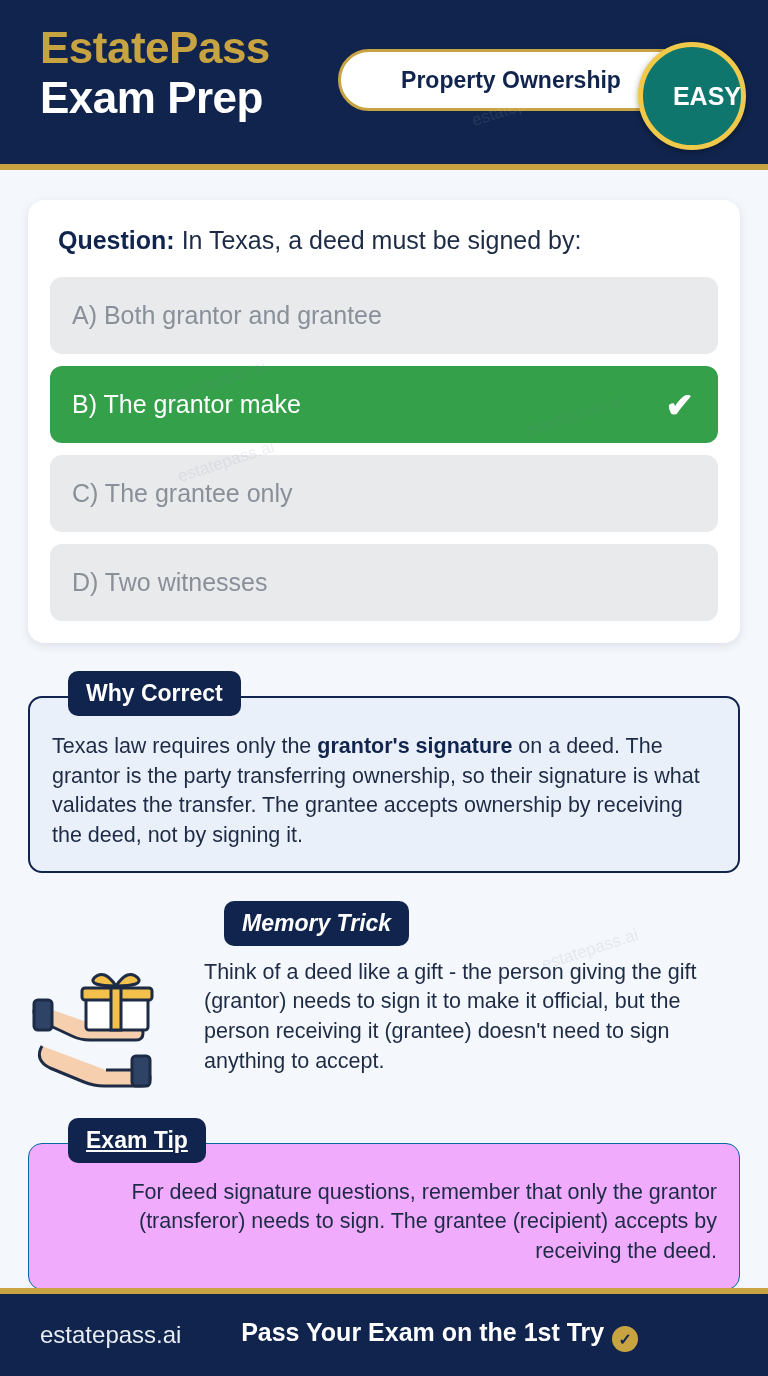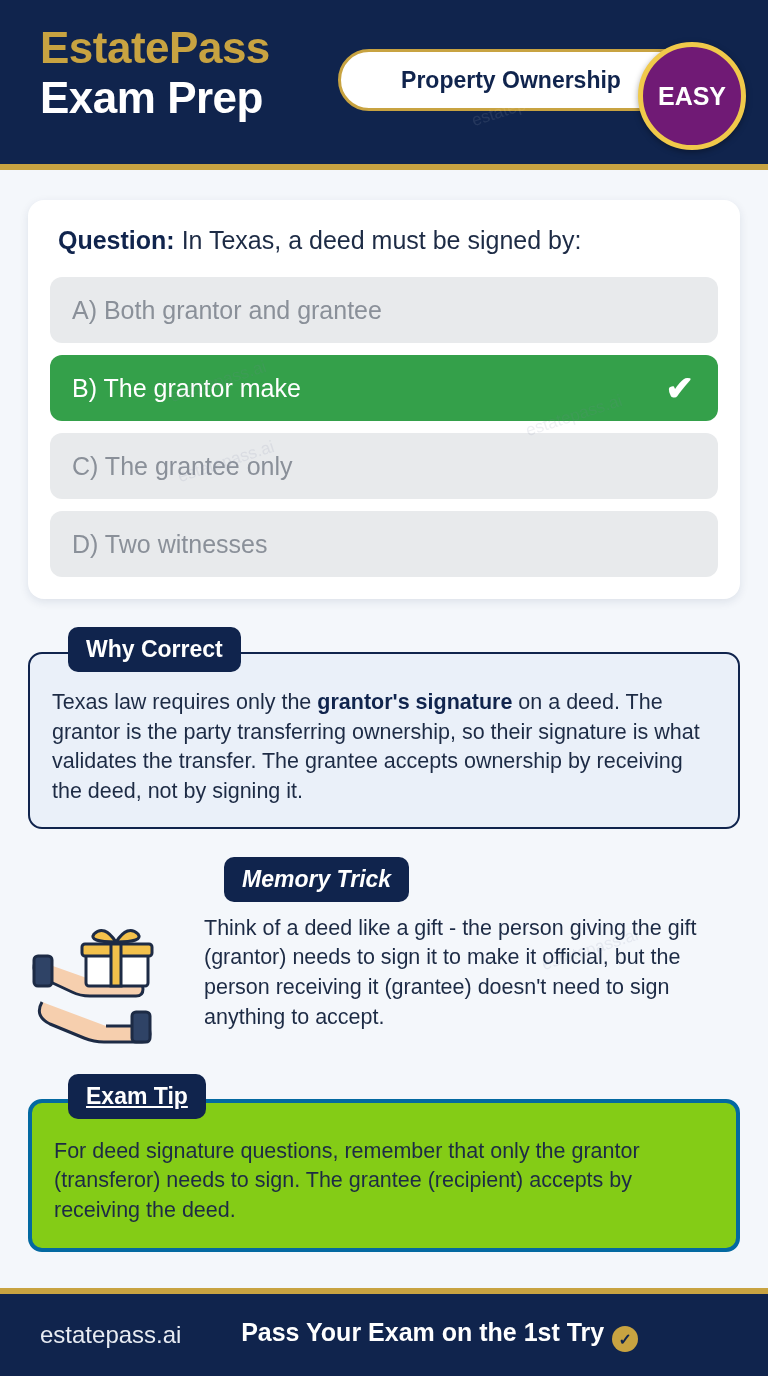--- a/index.html
+++ b/index.html
@@ -44,42 +44,42 @@
   }
   .topic-pill span {
     color: #10244d; font-size: 23px; font-weight: bold;
     padding-right: 54px;
   }
   .badge {
     position: absolute;
     right: 22px; top: 42px;
     width: 108px; height: 108px;
     border-radius: 50%;
-    background: #701a75;
+    background: #0f766e;
     border: 5px solid #f0c94a;
-    display: flex; align-items: center; justify-content: center;
+    display: flex; align-items: center; justify-content: flex-end;
     box-shadow: 0 2px 6px rgba(0,0,0,0.35);
   }
   .badge span { color: #ffffff; font-size: 25px; font-weight: bold; }
 
   
   .qcard {
     margin: 30px 28px 0 28px;
     background: #ffffff;
     border-radius: 16px;
     padding: 26px 22px 22px 22px;
     box-shadow: 0 3px 10px rgba(16,36,77,0.10);
   }
   .qline {
     font-size: 25px; color: #1d2b45; margin: 0 0 22px 8px;
   }
   .qline b { color: #10244d; font-weight: bold; }
   .opt {
     position: relative;
-    height: 66px;
+    height: 77px;
     border-radius: 12px;
     background: #e8eaec;
     display: flex; align-items: center;
     padding: 0 22px;
     margin-bottom: 12px;
     font-size: 25px;
     color: #8a9099;
   }
   .opt.correct {
     background: #34a04a;
@@ -128,25 +128,25 @@
   .mem-icon { width: 172px; flex: none; padding-top: 4px; }
   .mem-text {
     font-size: 21.5px; line-height: 1.38; color: #1d2b45; padding-top: 2px;
   }
 
   
   .tip-wrap { margin: 24px 28px 0 28px; position: relative; }
   .tip-tab { margin-left: 40px; text-decoration: underline; }
   .tip-box {
     margin-top: -20px;
-    border: 4px solid #0369a1;
+    border: 1px solid #0369a1;
     border-radius: 14px;
-    background: #84cc16;
+    background: #f0abfc;
     padding: 34px 22px 22px 22px;
-    font-size: 21.5px; line-height: 1.38; color: #1d2b45;
+    font-size: 21.5px; line-height: 1.38; color: #1d2b45; text-align: right;
   }
 
   
   .footer {
     position: absolute; left: 0; bottom: 0;
     width: 768px; height: 88px;
     background: #10244d;
     border-top: 6px solid #c8a341;
     display: flex; align-items: center;
     padding: 0 30px 0 40px;

